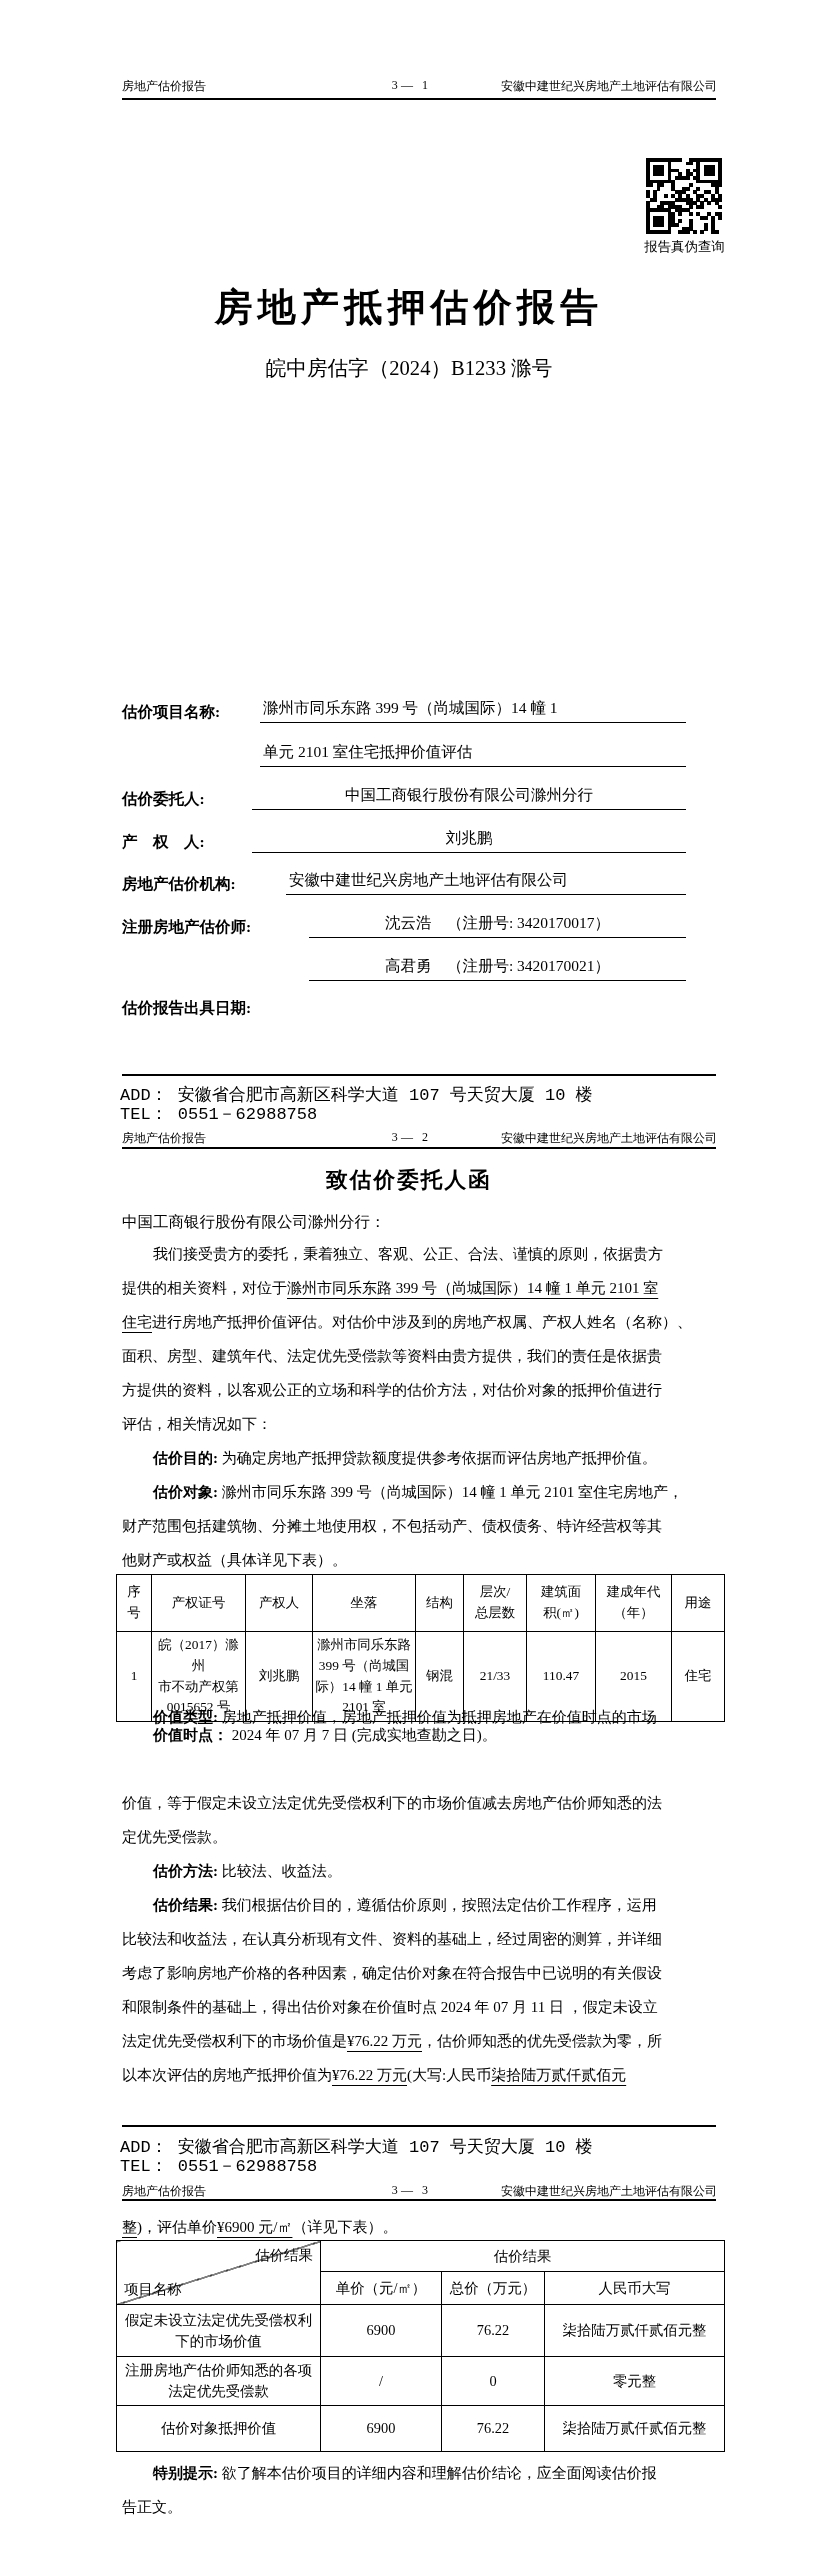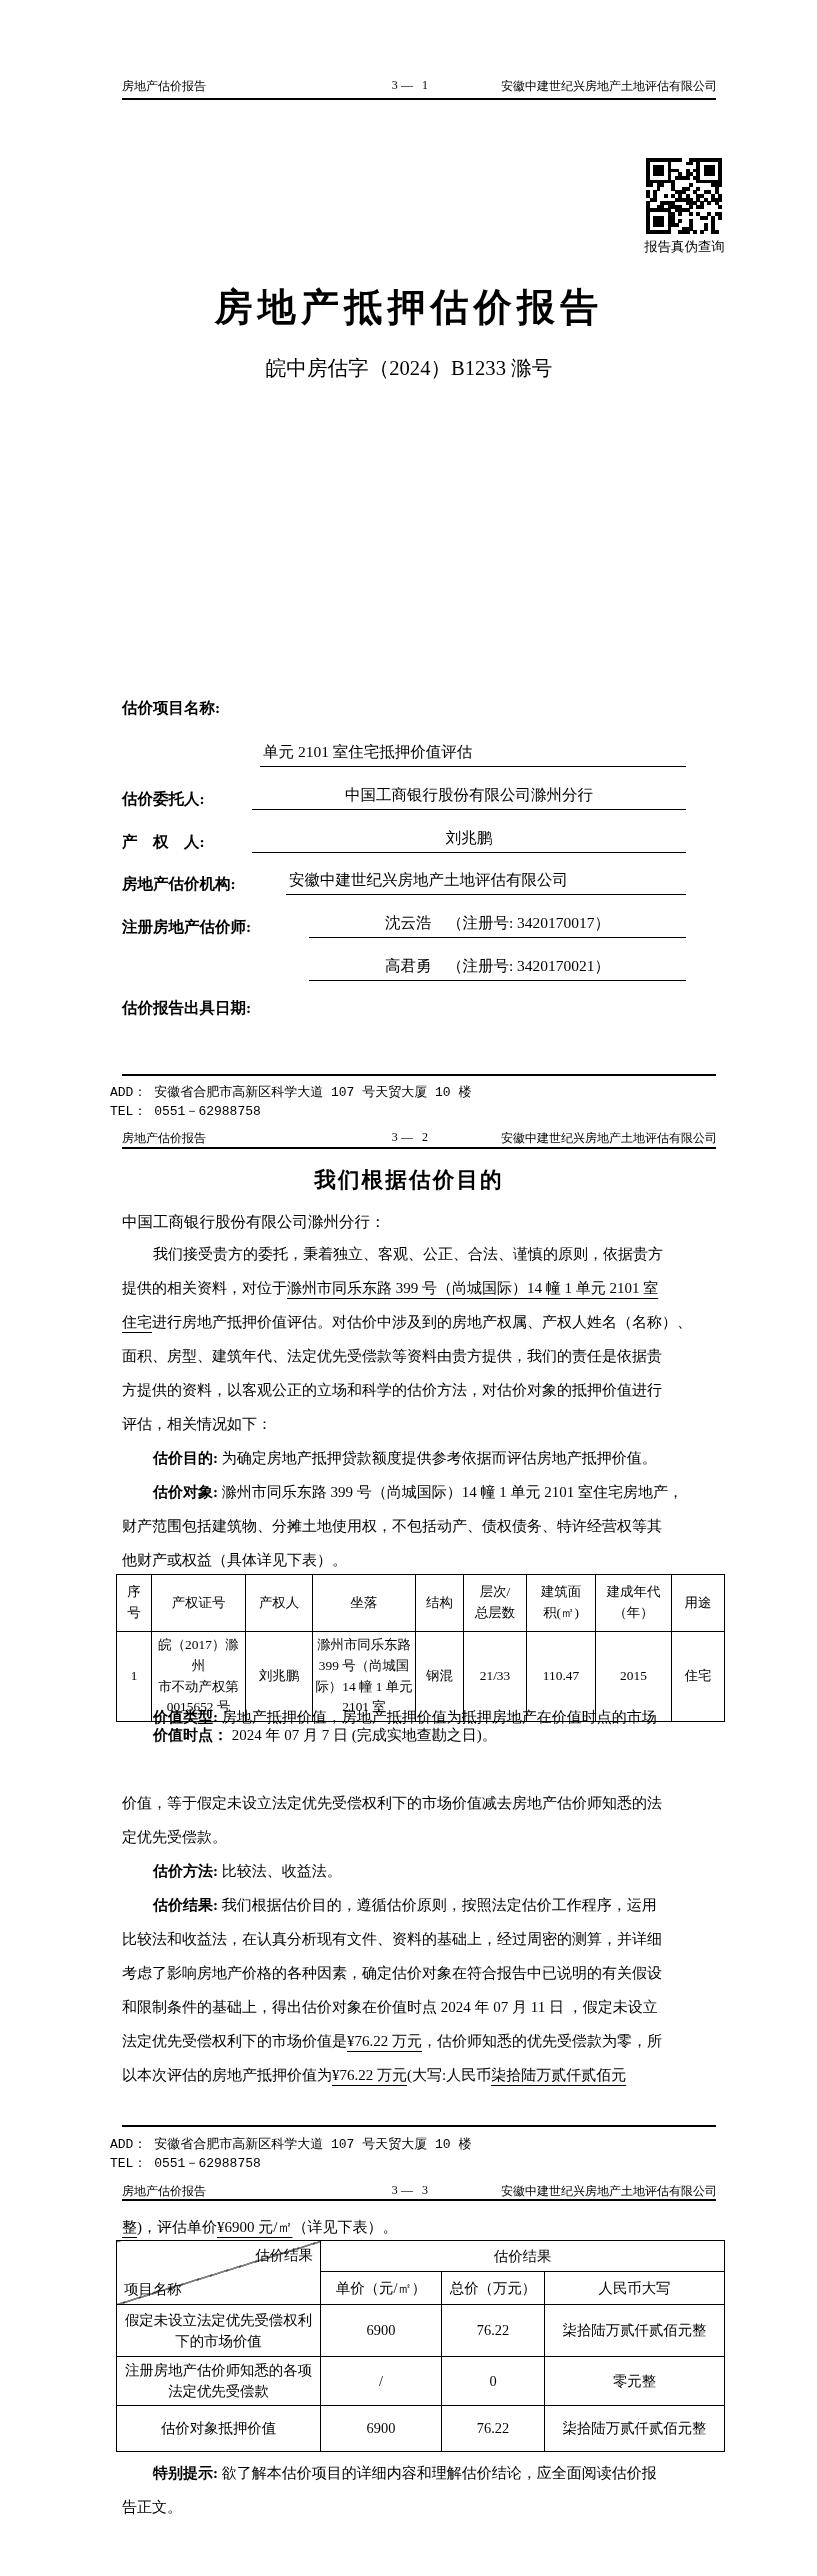--- a/index.html
+++ b/index.html
@@ -6,21 +6,21 @@
   body{
     width:818px;height:3300px;position:relative;background:#ffffff;color:#000;
     font-family:"Liberation Serif","DejaVu Serif",serif;
   }
   
   .pg-head-left{position:absolute;left:122px;font-size:12px;white-space:nowrap;}
   .pg-head-center{position:absolute;left:355px;width:113px;text-align:center;font-size:12px;letter-spacing:3.1px;}
   .pg-head-right{position:absolute;left:392px;width:325px;text-align:right;font-size:12px;white-space:nowrap;}
   .rule{position:absolute;left:122px;width:594px;height:2.1px;background:#000;}
   
-  .foot-line{position:absolute;left:110px;font-size:13px;white-space:nowrap;font-family:"Liberation Mono","DejaVu Sans Mono",monospace;}
+  .foot-line{position:absolute;left:120px;font-size:17px;white-space:nowrap;font-family:"Liberation Mono","DejaVu Sans Mono",monospace;}
   
   .cover-title{position:absolute;left:0;width:818px;text-align:center;font-size:38px;font-weight:bold;letter-spacing:5.2px;}
   .cover-docno{position:absolute;left:0;width:818px;text-align:center;font-size:20.6px;}
   .qr-caption{position:absolute;font-size:13.4px;font-weight:normal;text-align:center;}
   .field{position:absolute;left:122px;width:564px;display:flex;align-items:flex-end;}
   .field .lbl{font-size:15.5px;font-weight:bold;white-space:nowrap;flex:0 0 auto;}
   .field .val{flex:1 1 auto;border-bottom:1.5px solid #000;font-size:15.5px;white-space:nowrap;padding-bottom:3.1px;min-height:20.6px;}
   .val.center{text-align:center;}
   .val.left{text-align:left;padding-left:3.1px;}
   
@@ -278,20 +278,21 @@
       <div class="m" style="left: 65px; top: 72px; width: 3.6px; height: 3.6px;"></div>
       <div class="m" style="left: 69px; top: 72px; width: 3.6px; height: 3.6px;"></div>
     </div>
   <div class="qr-caption" style="left:633px;top:238px;width:103px">报告真伪查询</div>
 
   <div class="cover-title" style="top:282px">房地产抵押估价报告</div>
   <div class="cover-docno" style="top:354px">皖中房估字（2024）B1233 滁号</div>
 
   <div class="field" style="top:698px">
     <span class="lbl" style="width:138px">估价项目名称:</span>
+    <span class="val left">滁州市同乐东路 399 号（尚城国际）14 幢 1</span>
   </div>
   <div class="field" style="top:742px">
     <span class="lbl" style="width:138px"></span>
     <span class="val left">单元 2101 室住宅抵押价值评估</span>
   </div>
   <div class="field" style="top:785px">
     <span class="lbl" style="width:130px">估价委托人:</span>
     <span class="val center">中国工商银行股份有限公司滁州分行</span>
   </div>
   <div class="field" style="top:828px">
@@ -318,21 +319,21 @@
   <div class="foot-line" style="top:1083px">ADD： 安徽省合肥市高新区科学大道 107 号天贸大厦 10 楼</div>
   <div class="foot-line" style="top:1102px">TEL： 0551－62988758</div>
 </div>
 
 <div>
   <span class="pg-head-left" style="top:1130px">房地产估价报告</span>
   <span class="pg-head-center" style="top:1130px">3— 2</span>
   <span class="pg-head-right" style="top:1130px">安徽中建世纪兴房地产土地评估有限公司</span>
   <div class="rule" style="top:1147px"></div>
 
-  <div class="letter-title" style="top:1165px">我们根据估价目的</div>
+  <div class="letter-title" style="top:1165px">致估价委托人函</div>
   <div class="salutation" style="top:1212px">中国工商银行股份有限公司滁州分行：</div>
 
   <div class="line ind" style="top:1245px"><span>我们接受贵方的委托，秉着独立、客观、公正、合法、谨慎的原则，依据贵方</span></div>
   <div class="line" style="top:1279px"><span>提供的相关资料，对位于</span><span class="u">滁州市同乐东路 399 号（尚城国际）14 幢 1 单元 2101 室</span></div>
   <div class="line" style="top:1313px"><span class="u">住宅</span><span>进行房地产抵押价值评估。对估价中涉及到的房地产权属、产权人姓名（名称）、</span></div>
   <div class="line" style="top:1347px"><span>面积、房型、建筑年代、法定优先受偿款等资料由贵方提供，我们的责任是依据贵</span></div>
   <div class="line" style="top:1381px"><span>方提供的资料，以客观公正的立场和科学的估价方法，对估价对象的抵押价值进行</span></div>
   <div class="line" style="top:1415px"><span>评估，相关情况如下：</span></div>
   <div class="line ind" style="top:1449px"><span class="b">估价目的: </span><span>为确定房地产抵押贷款额度提供参考依据而评估房地产抵押价值。</span></div>
   <div class="line ind" style="top:1483px"><span class="b">估价对象: </span><span>滁州市同乐东路 399 号（尚城国际）14 幢 1 单元 2101 室住宅房地产，</span></div>

